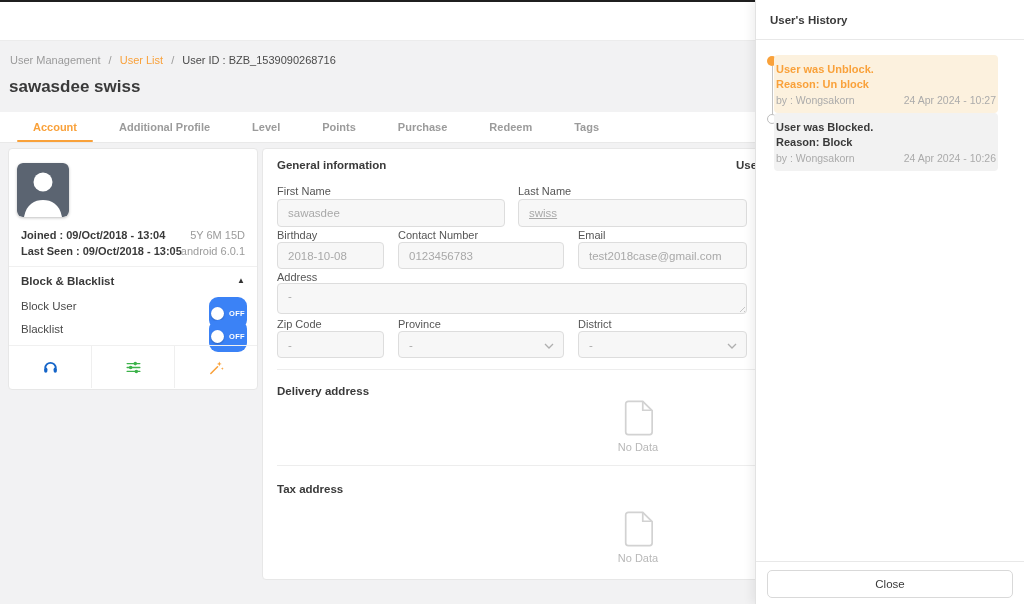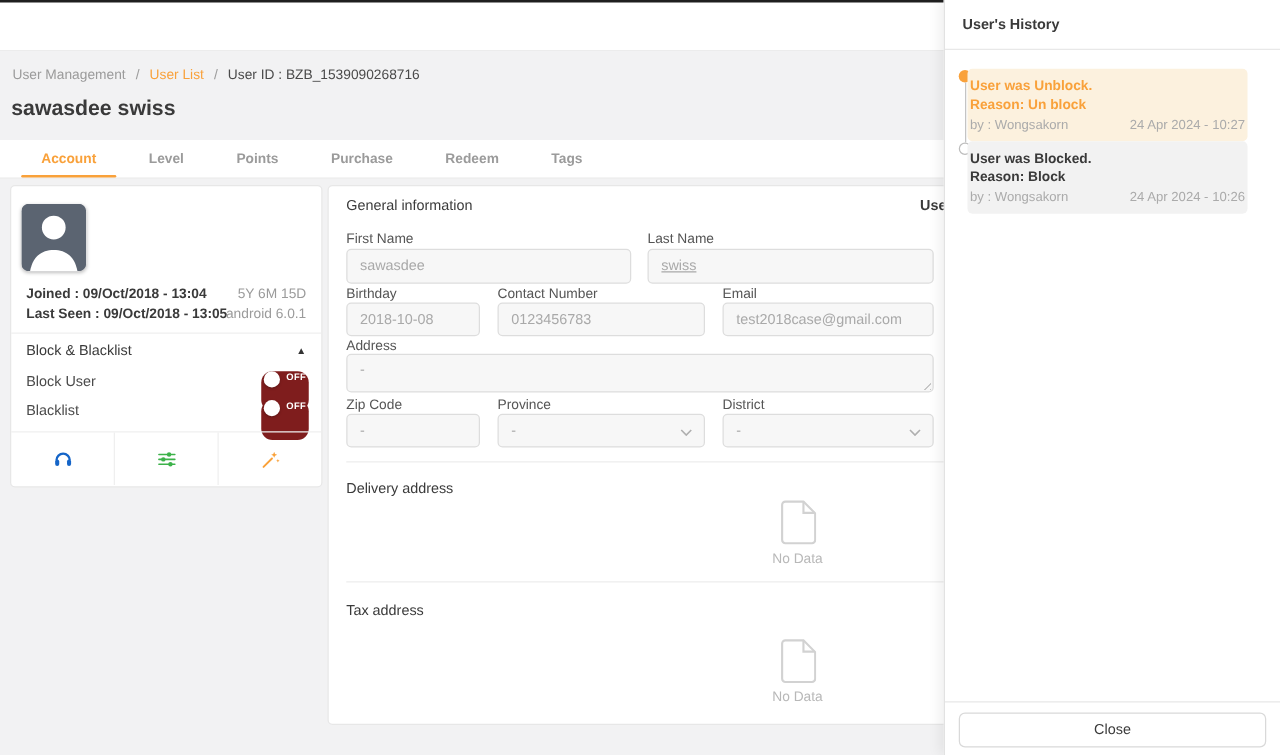--- a/index.html
+++ b/index.html
@@ -28,25 +28,25 @@
   
   .card{position:absolute;background:#fff;border:1px solid #E7E7E7;border-radius:4px;box-sizing:border-box}
   #profile-card{left:8px;top:148px;width:250px;height:242px}
   #form-card{left:262px;top:148px;width:750px;height:432px}
   
   .avatar{position:absolute;left:8px;top:14px;width:52px;height:54px;border-radius:6px;
     overflow:hidden;box-shadow:0 1px 3px rgba(0,0,0,.25)}
   .p-bold{position:absolute;font-size:11px;font-weight:bold;color:#3A3A3A;white-space:nowrap}
   .p-grey{position:absolute;font-size:11px;color:#9B9B9B;white-space:nowrap}
   .p-div{position:absolute;left:0;right:0;border-top:1px solid #F0F0F0}
-  .sec-label{position:absolute;font-size:11.5px;font-weight:normal;color:#3A3A3A}
+  .sec-label{position:absolute;font-size:11.5px;font-weight:bold;color:#3A3A3A}
   .row-label{position:absolute;font-size:11.5px;color:#4A4A4A}
   .caret-up{position:absolute;right:12px;top:127px;font-size:8px;color:#333;cursor:pointer}
-  .toggle{position:absolute;right:10px;width:38px;height:32px;background:#7f1d1d;border-radius:9px;
-    cursor:pointer;display:flex;box-sizing:border-box}
+  .toggle{position:absolute;right:10px;width:38px;height:32px;background:#3b82f6;border-radius:9px;
+    cursor:pointer;display:flex;align-items:center;box-sizing:border-box}
   .toggle .knob{width:13px;height:13px;border-radius:50%;background:#fff;margin-left:2px;
     box-shadow:0 1px 2px rgba(0,0,0,.25)}
   .toggle .state{font-size:7.5px;font-weight:bold;color:#fff;margin-left:5px;letter-spacing:.3px}
   .icon-row{position:absolute;left:0;right:0;top:197px;bottom:1px;display:flex}
   .icon-cell{flex:1;display:flex;align-items:center;justify-content:center;
     border-right:1px solid #EFEFEF;cursor:pointer}
   .icon-cell:last-child{border-right:none}
   
   .fld-label{position:absolute;font-size:11px;color:#555;white-space:nowrap}
   .inp{position:absolute;background:#F7F7F7;border:1px solid #DDDDDD;border-radius:4px;
@@ -98,20 +98,21 @@
   <span>User Management</span>
   <span class="sep">/</span>
   <span class="crumb-link">User List</span>
   <span class="sep">/</span>
   <span class="crumb-current">User ID : BZB_1539090268716</span>
 </div>
 <div class="page-title">sawasdee swiss</div>
 
 <div class="tabbar">
   <div class="tab active">Account</div>
+  <div class="tab">Additional Profile</div>
   <div class="tab">Level</div>
   <div class="tab">Points</div>
   <div class="tab">Purchase</div>
   <div class="tab">Redeem</div>
   <div class="tab">Tags</div>
 </div>
 
 <div class="card" id="profile-card">
   <div class="avatar">
     <svg width="52" height="54" viewBox="0 0 52 54">

